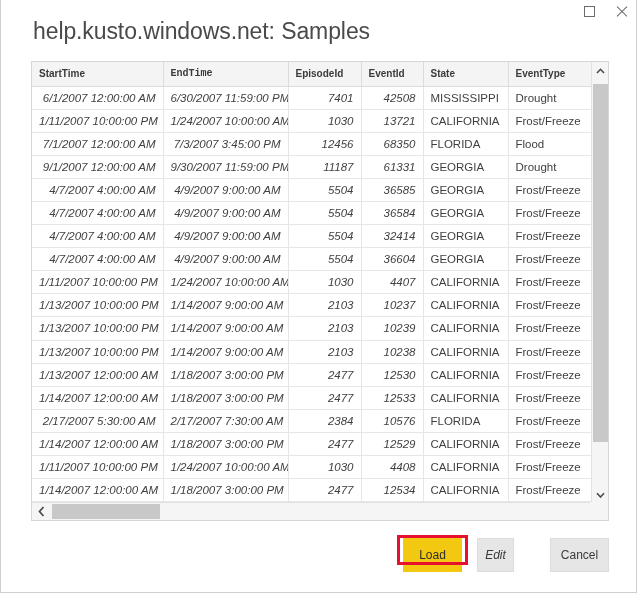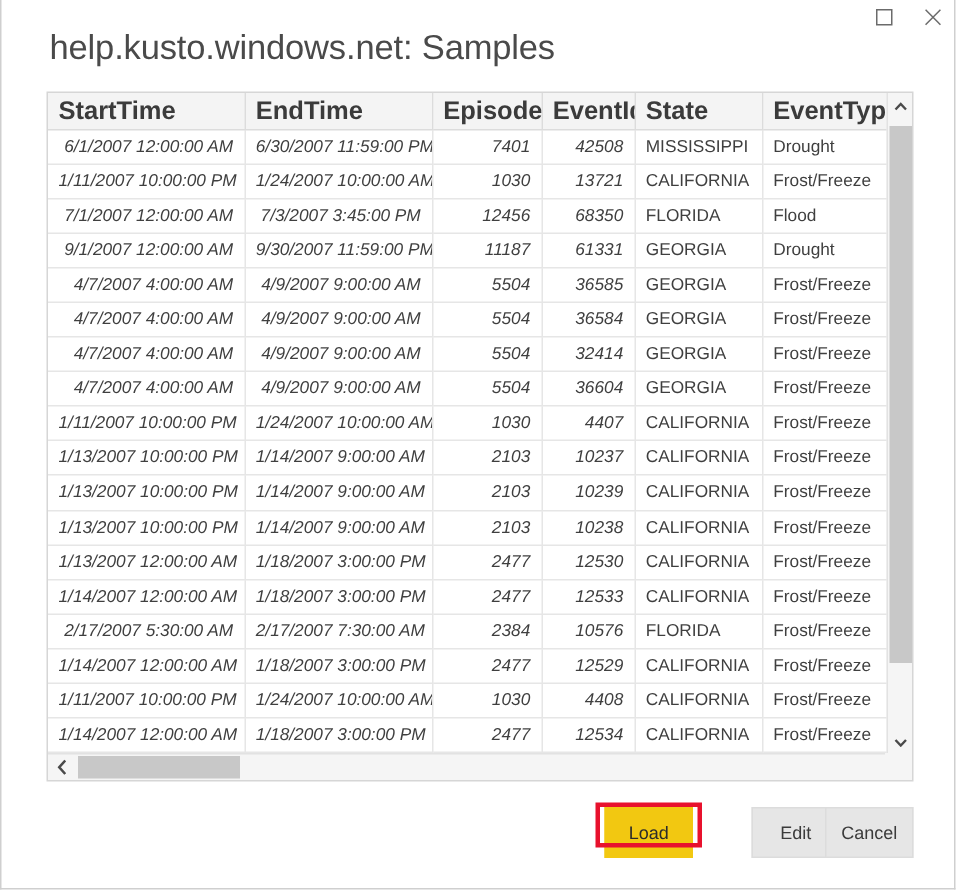--- a/index.html
+++ b/index.html
@@ -90,40 +90,40 @@
     table-layout: fixed;
     font-size: 11.5px;
     color: #444444;
   }
   table.data-grid th {
     height: 24px;
     background: #f4f4f4;
     border-right: 1px solid #dcdcdc;
     border-bottom: 1px solid #dcdcdc;
     font-weight: bold;
-    font-size: 17px;
+    font-size: 10px;
     color: #3b3b3b;
     text-align: left;
     padding: 0 7px;
     white-space: nowrap;
     overflow: hidden;
   }
   table.data-grid td {
     height: 23.1px;
     border-right: 1px solid #e6e6e6;
     border-bottom: 1px solid #e6e6e6;
     padding: 0 7px;
     white-space: nowrap;
     overflow: hidden;
     font-size: 11.5px;
   }
   td.num { text-align: right; font-style: italic; color: #3f3f3f; }
   td.txt { text-align: left; font-style: normal; color: #3f3f3f; }
   th.c0 { width: 131px; } td.c0 { width: 131px; }
-  th.c1 { width: 125px; } td.c1 { width: 125px; margin-top: 32px; }
+  th.c1 { width: 125px; font-family: Liberation Mono, monospace; } td.c1 { width: 125px; margin-top: 32px; }
   th.c2 { width: 73px; }  td.c2 { width: 73px; }
   th.c3 { width: 62px; }  td.c3 { width: 62px; }
   th.c4 { width: 85px; }  td.c4 { width: 85px; }
   th.c5 { width: 84px; margin-left: 21px; }  td.c5 { width: 84px; }
 
   
   #vscroll {
     position: absolute;
     right: 0; top: 0;
     width: 17px; height: 441px;
@@ -194,21 +194,21 @@
     cursor: default;
     padding: 16px;
   }
   #btn-load {
     left: 402px;
     width: 59px;
     background: #f2c811;
     border: 1px solid #f2c811;
     color: #2b2b2b;
   }
-  #btn-edit   { left: 500px; width: 59px; }
+  #btn-edit   { left: 476px; width: 37px; font-style: italic; }
   #btn-cancel { left: 549px; width: 59px; }
 
   #load-highlight {
     position: absolute;
     left: 396px; top: 535px;
     width: 71px; height: 30px;
     border: 3px solid #e8112d;
     pointer-events: none;
   }
 </style>

